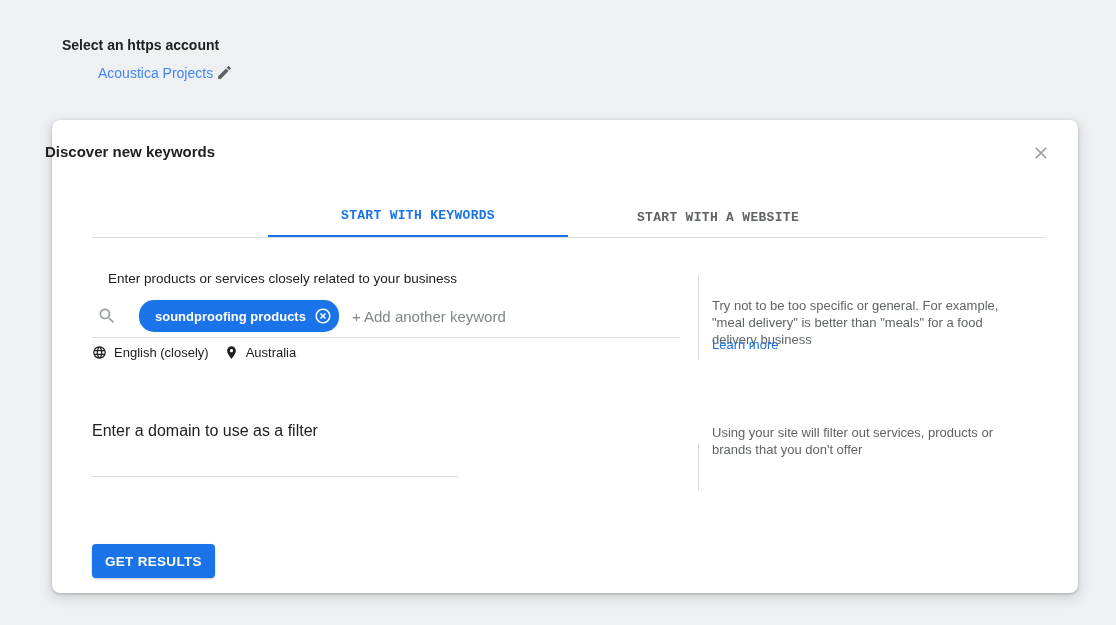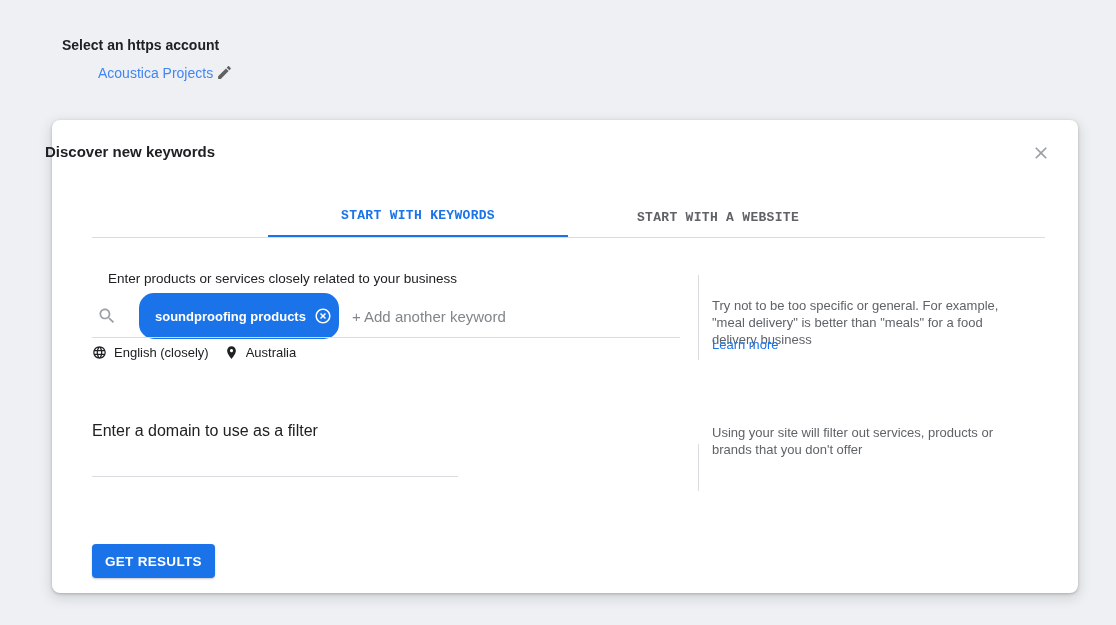--- a/index.html
+++ b/index.html
@@ -68,21 +68,21 @@
     font-size: 13.5px; color: #202124;
   }
   .kw-row {
     position: absolute; left: 92px; top: 301px;
     width: 588px; height: 30px;
     display: flex; align-items: center;
   }
   .search-ic { width: 20px; height: 20px; margin-left: 5px; margin-right: 22px; flex: none; }
   .search-ic svg { width: 20px; height: 20px; fill: #9aa0a6; }
   .chip {
-    height: 46px; border-radius: 15px; background: #1a73e8;
+    height: 32px; border-radius: 15px; background: #1a73e8;
     display: inline-flex; align-items: center;
     padding: 0 7px 0 16px; gap: 8px; flex: none;
   }
   .chip-text { color: #ffffff; font-size: 13px; font-weight: bold; white-space: nowrap; }
   .chip-remove { width: 18px; height: 18px; border: none; background: none; padding: 0; cursor: pointer; display: flex; }
   .chip-remove svg { width: 18px; height: 18px; fill: #ffffff; }
   .kw-input {
     flex: 1 1 auto; margin-left: 13px; border: none; outline: none;
     font-size: 15px; color: #3c4043; background: transparent;
     font-family: "Liberation Sans", sans-serif;

